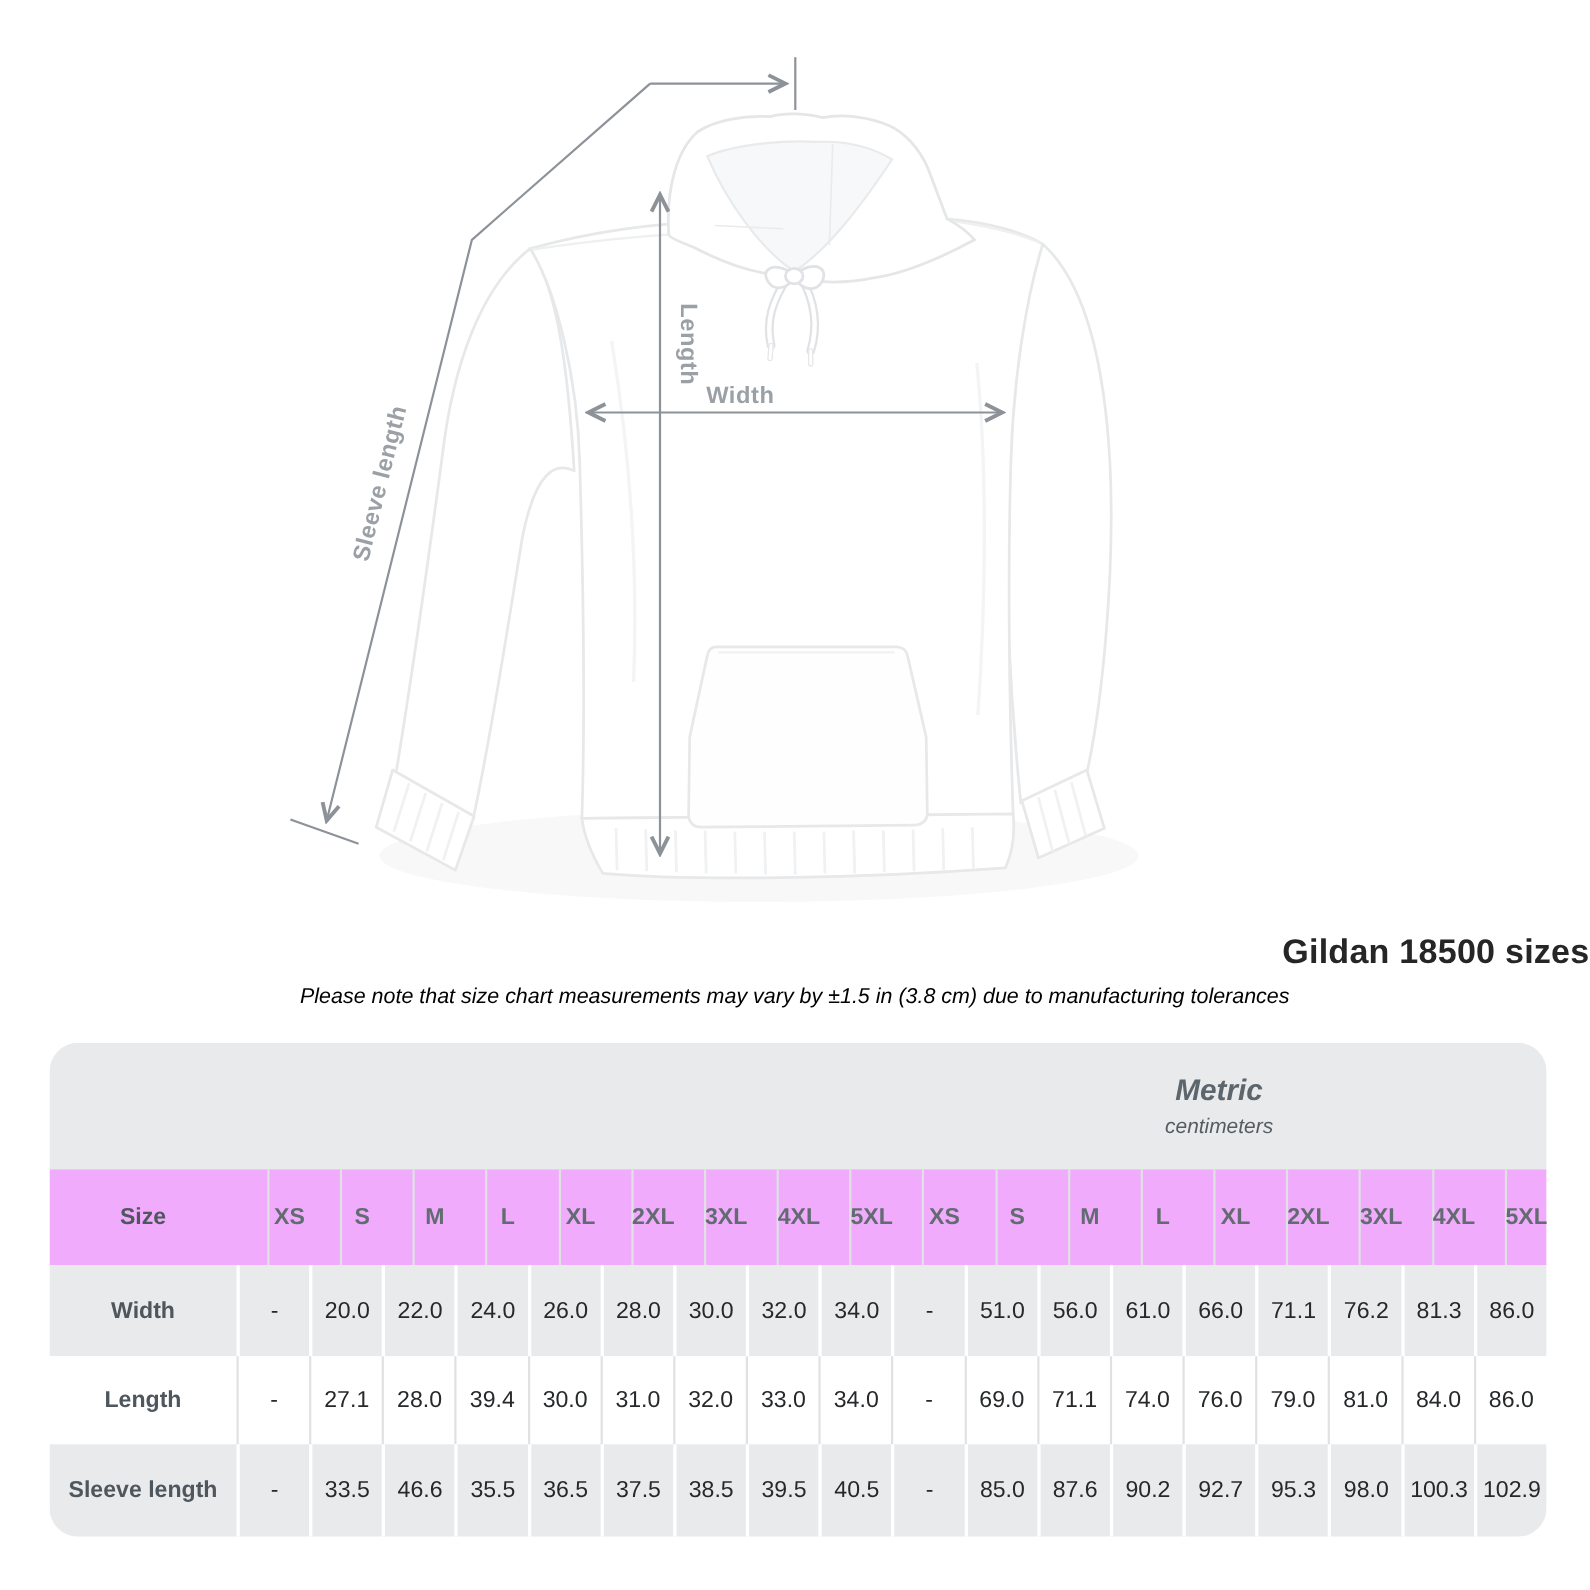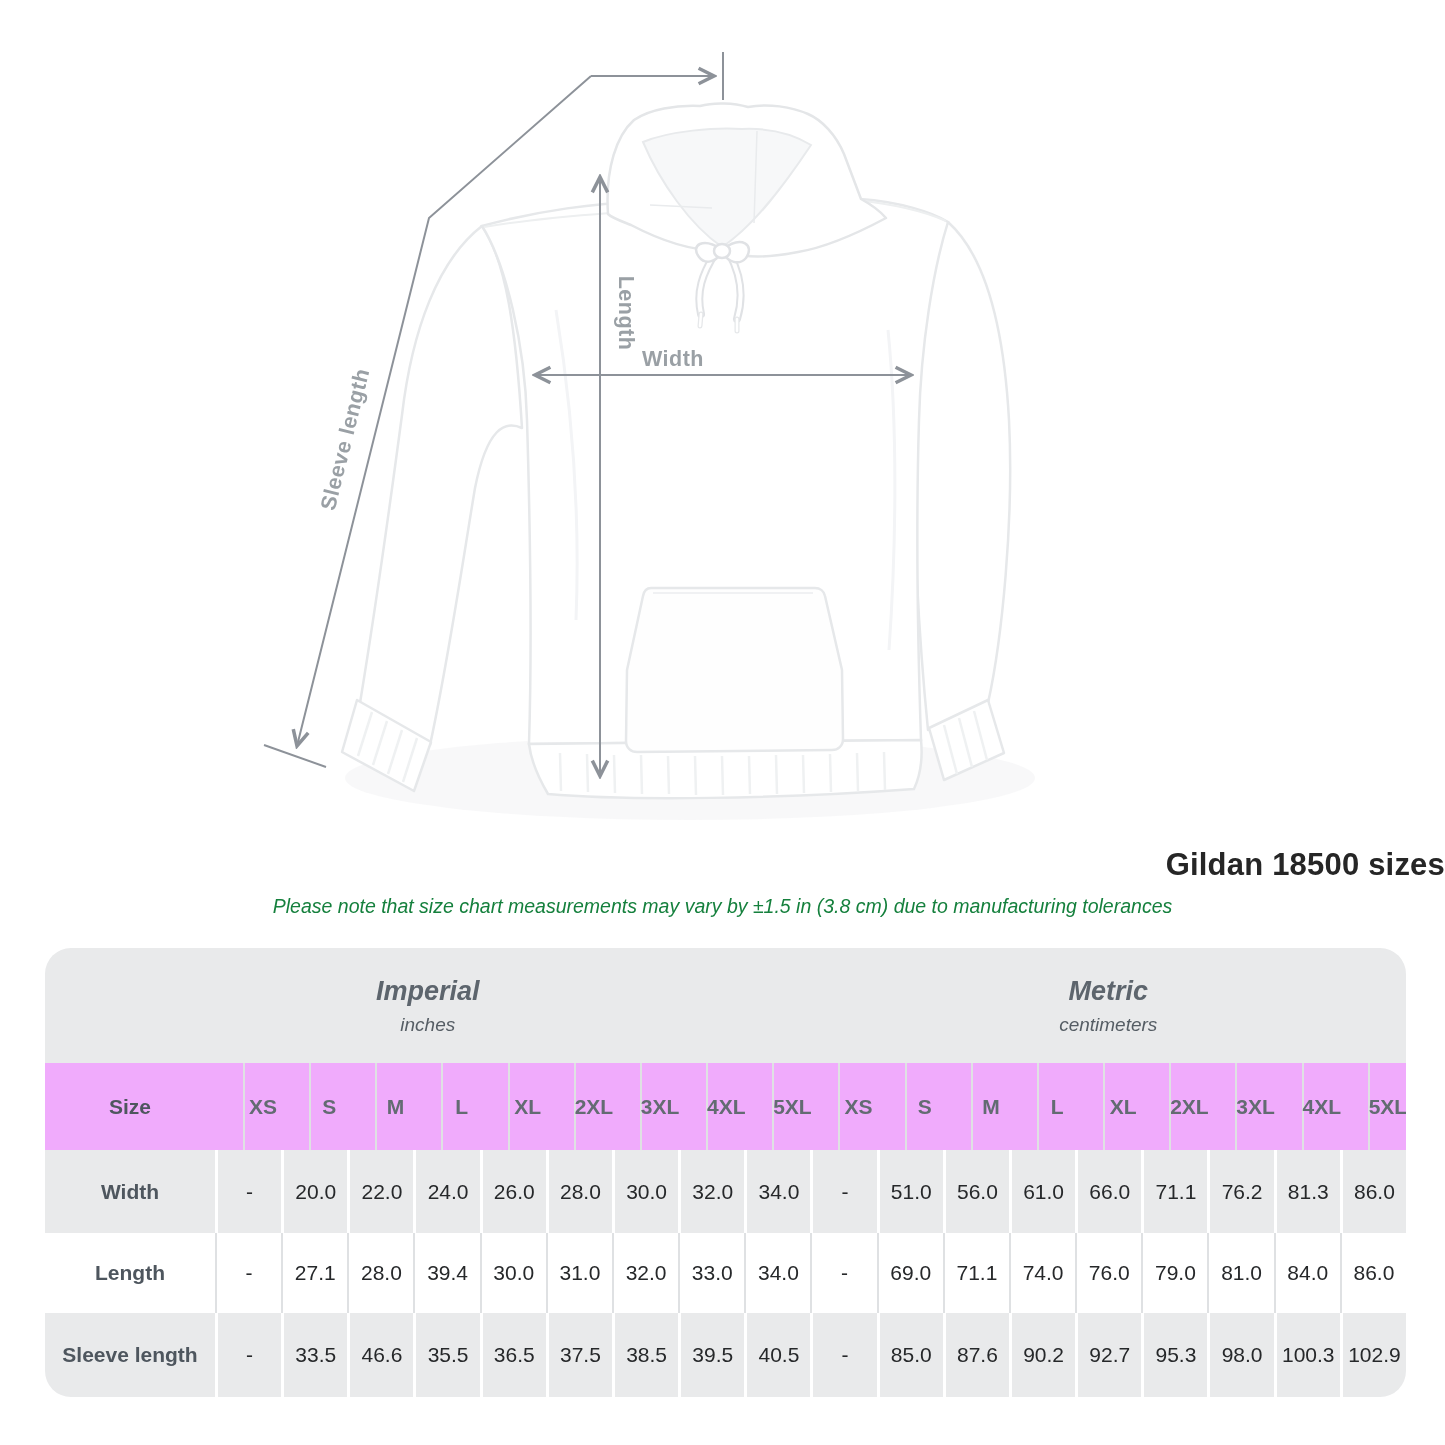--- a/index.html
+++ b/index.html
@@ -7,21 +7,21 @@
   .stage{position:relative;width:1445px;height:1445px;background:#ffffff;overflow:hidden;}
 
   
   .diagram{position:absolute;left:0;top:0;width:1445px;height:845px;}
   .mlabel{font-family:"Liberation Sans","DejaVu Sans",sans-serif;font-weight:bold;font-size:21.5px;fill:#9aa0a5;letter-spacing:0.5px;}
 
   
   .title{position:absolute;left:0;top:847px;width:100%;text-align:right;
          font-size:31px;font-weight:bold;color:#262626;letter-spacing:0.2px;}
   .subtitle{position:absolute;left:0;top:895px;width:100%;text-align:center;
-            font-size:19.5px;font-style:italic;color:#15803d;}
+            font-size:19.5px;font-style:italic;color:#000000;}
 
   
   .size-table{position:absolute;left:45px;top:948px;width:1361px;border-radius:26px;overflow:hidden;}
   .t-row{display:grid;grid-template-columns:170px repeat(18,1fr);}
   .band{height:115px;background:#e9eaeb;}
   .grp{display:flex;flex-direction:column;align-items:center;justify-content:center;}
   .grp-imperial{grid-column:1 / span 10;}
   .grp-metric{grid-column:11 / span 9;}
   .grp-name{font-size:27px;font-weight:bold;font-style:italic;color:#5d656d;}
   .grp-unit{font-size:19px;font-style:italic;color:#555d64;margin-top:7px;}
@@ -97,24 +97,20 @@
     <text class="mlabel" x="673" y="366" text-anchor="middle">Width</text>
     <text class="mlabel" transform="translate(352 441) rotate(-76)" text-anchor="middle">Sleeve length</text>
   </svg>
 
   <div class="title">Gildan 18500 sizes</div>
   <div class="subtitle">Please note that size chart measurements may vary by ±1.5 in (3.8 cm) due to manufacturing tolerances</div>
 
   <div class="size-table">
 
     <div class="t-row band">
-      <div class="grp grp-imperial">
-        <div class="grp-name">Imperial</div>
-        <div class="grp-unit">inches</div>
-      </div>
       <div class="grp grp-metric">
         <div class="grp-name">Metric</div>
         <div class="grp-unit">centimeters</div>
       </div>
     </div>
 
     <div class="t-row r-head">
       <div class="c lab">Size</div>
       <div class="c hd">XS</div>
       <div class="c hd">S</div>

